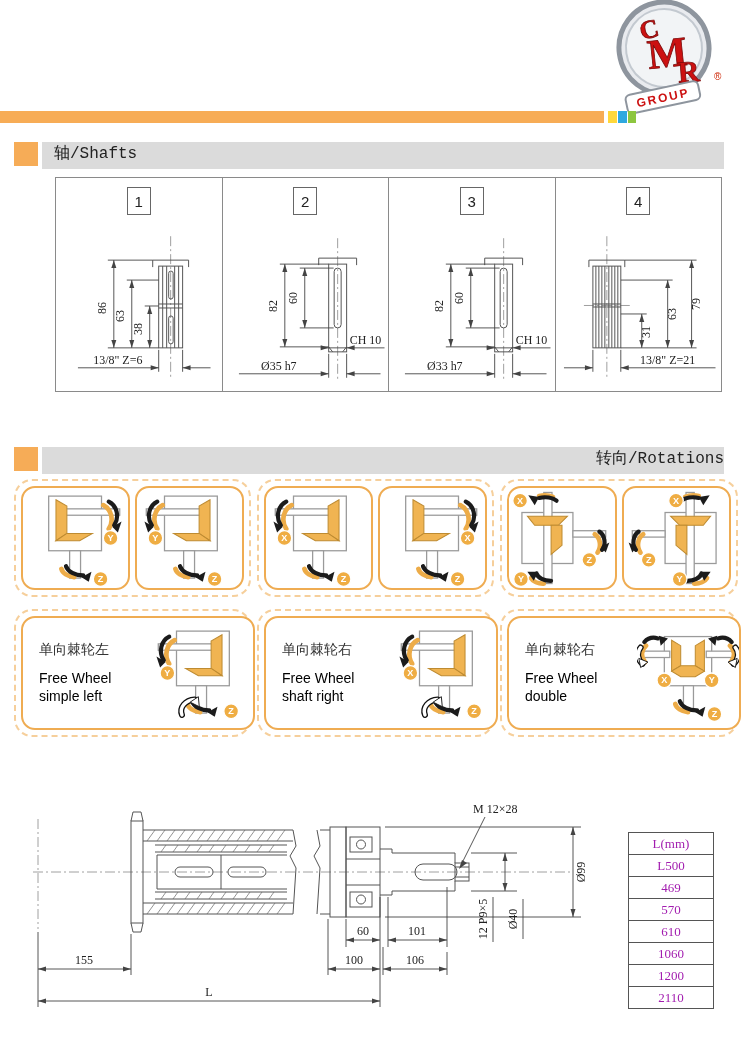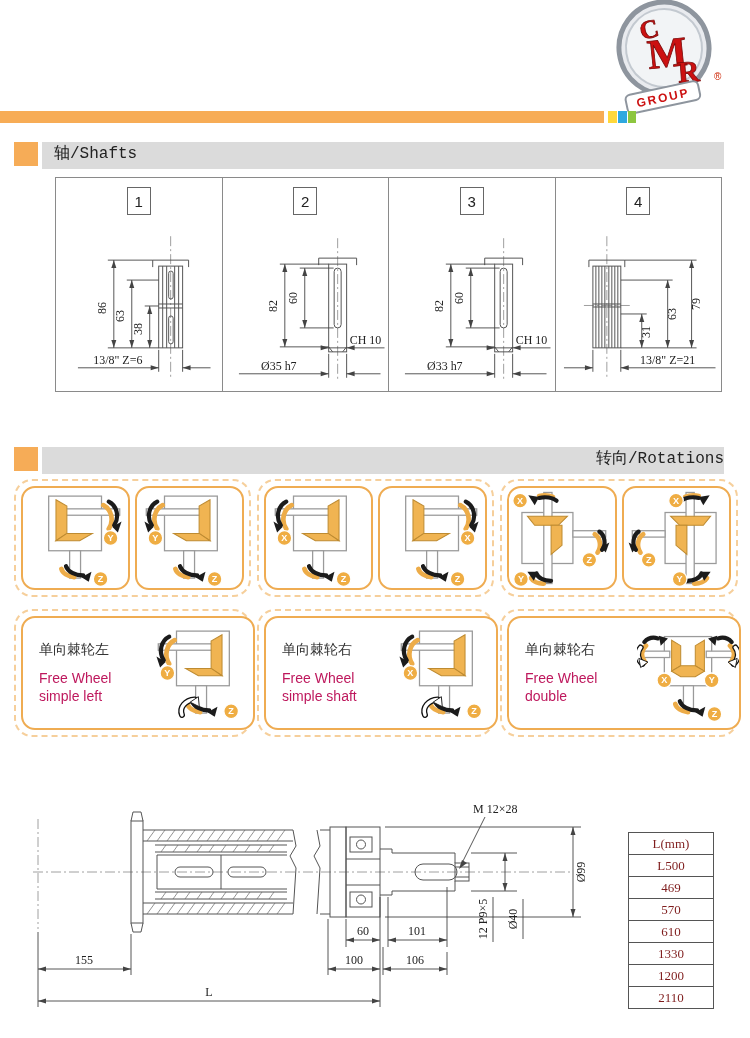--- a/index.html
+++ b/index.html
@@ -38,39 +38,39 @@
 
   
   .rot-group{position:absolute;border:2px dashed #F6CF9B;border-radius:18px;
              display:flex;gap:5px;padding:5px;background:#fff;box-sizing:border-box;}
   .rot-cell{position:relative;flex:1;border:2.5px solid #EFAC52;border-radius:14px;
             background:#fff;display:flex;align-items:center;justify-content:center;}
   .rot-cell svg{width:102px;height:100px;}
   .fw-cell{display:flex;align-items:center;}
   .fw-text{width:112px;padding-left:16px;font-size:14px;color:#333;}
   .fw-text .cn{margin-bottom:10px;}
-  .fw-text .en{color:#be185d;line-height:18px;}
+  .fw-text .en{color:#000000;line-height:18px;}
   .fw-art{width:104px;height:106px;}
 
   .hou{stroke:#9a9a9a;stroke-width:1.4;fill:#fff;}
   .gear{fill:#F0B452;stroke:#BE8B31;stroke-width:1.1;}
   .barc{stroke:#1b1b1b;stroke-width:4.6;fill:none;stroke-linecap:round;}
   .oarc{stroke:#EDAC48;stroke-width:5.2;fill:none;stroke-linecap:round;}
   .ahb{fill:#1b1b1b;stroke:none;}
   .wob{stroke:#111;stroke-width:6.6;fill:none;stroke-linecap:round;}
   .wow{stroke:#fff;stroke-width:3.8;fill:none;stroke-linecap:round;}
   .ahw{fill:#fff;stroke:#111;stroke-width:1;}
   .lblc{fill:#EFAD43;stroke:#fff;stroke-width:1.4;}
   .lblt{font-family:"Liberation Sans",sans-serif;font-size:10px;font-weight:700;
         fill:#fff;text-anchor:middle;}
 
   
   .ext-svg{position:absolute;left:25px;top:797px;width:590px;height:220px;}
   .ext-table{position:absolute;left:628px;top:832px;width:86px;
-             font-family:"Liberation Serif",serif;font-size:13px;color:#7f1d1d;}
+             font-family:"Liberation Serif",serif;font-size:13px;color:#a21caf;}
   .ext-table .tr{height:21px;line-height:21px;text-align:center;
                  border:1px solid #555;border-top:none;background:#fff;}
   .ext-table .tr.th{border-top:1px solid #555;}
 </style>
 </head>
 <body>
 
 <svg width="0" height="0" style="position:absolute">
   <defs>
     <g id="gtopA">
@@ -379,21 +379,21 @@
         <text class="lblt" x="88" y="99.5">Z</text>
       </svg>
     </div>
   </div>
 
   <div class="rot-group" style="left:257px;top:609px;width:237px;height:128px;">
     <div class="rot-cell fw-cell">
       <div class="fw-text">
         <div class="cn">单向棘轮右</div>
         <div class="en">Free Wheel</div>
-        <div class="en">simple shaft</div>
+        <div class="en">shaft right</div>
       </div>
       <svg class="fw-art" viewBox="0 0 112 108">
         <use href="#artB"></use>
           <use href="#fw"></use>
         <circle class="lblc" cx="18" cy="54" r="8"></circle>
         <text class="lblt" x="18" y="57.5">X</text>
         <circle class="lblc" cx="88" cy="96" r="8"></circle>
         <text class="lblt" x="88" y="99.5">Z</text>
       </svg>
     </div>
@@ -495,18 +495,18 @@
     <polygon class="ah" points="355,204 347,201.5 347,206.5"></polygon>
     <text class="dtext" x="184" y="199" text-anchor="middle">L</text>
   </svg>
 
   <div class="ext-table">
     <div class="tr th">L(mm)</div>
     <div class="tr">L500</div>
     <div class="tr">469</div>
     <div class="tr">570</div>
     <div class="tr">610</div>
-    <div class="tr">1330</div>
+    <div class="tr">1060</div>
     <div class="tr">1200</div>
     <div class="tr">2110</div>
   </div>
 
 </div>
 
 </body></html>

